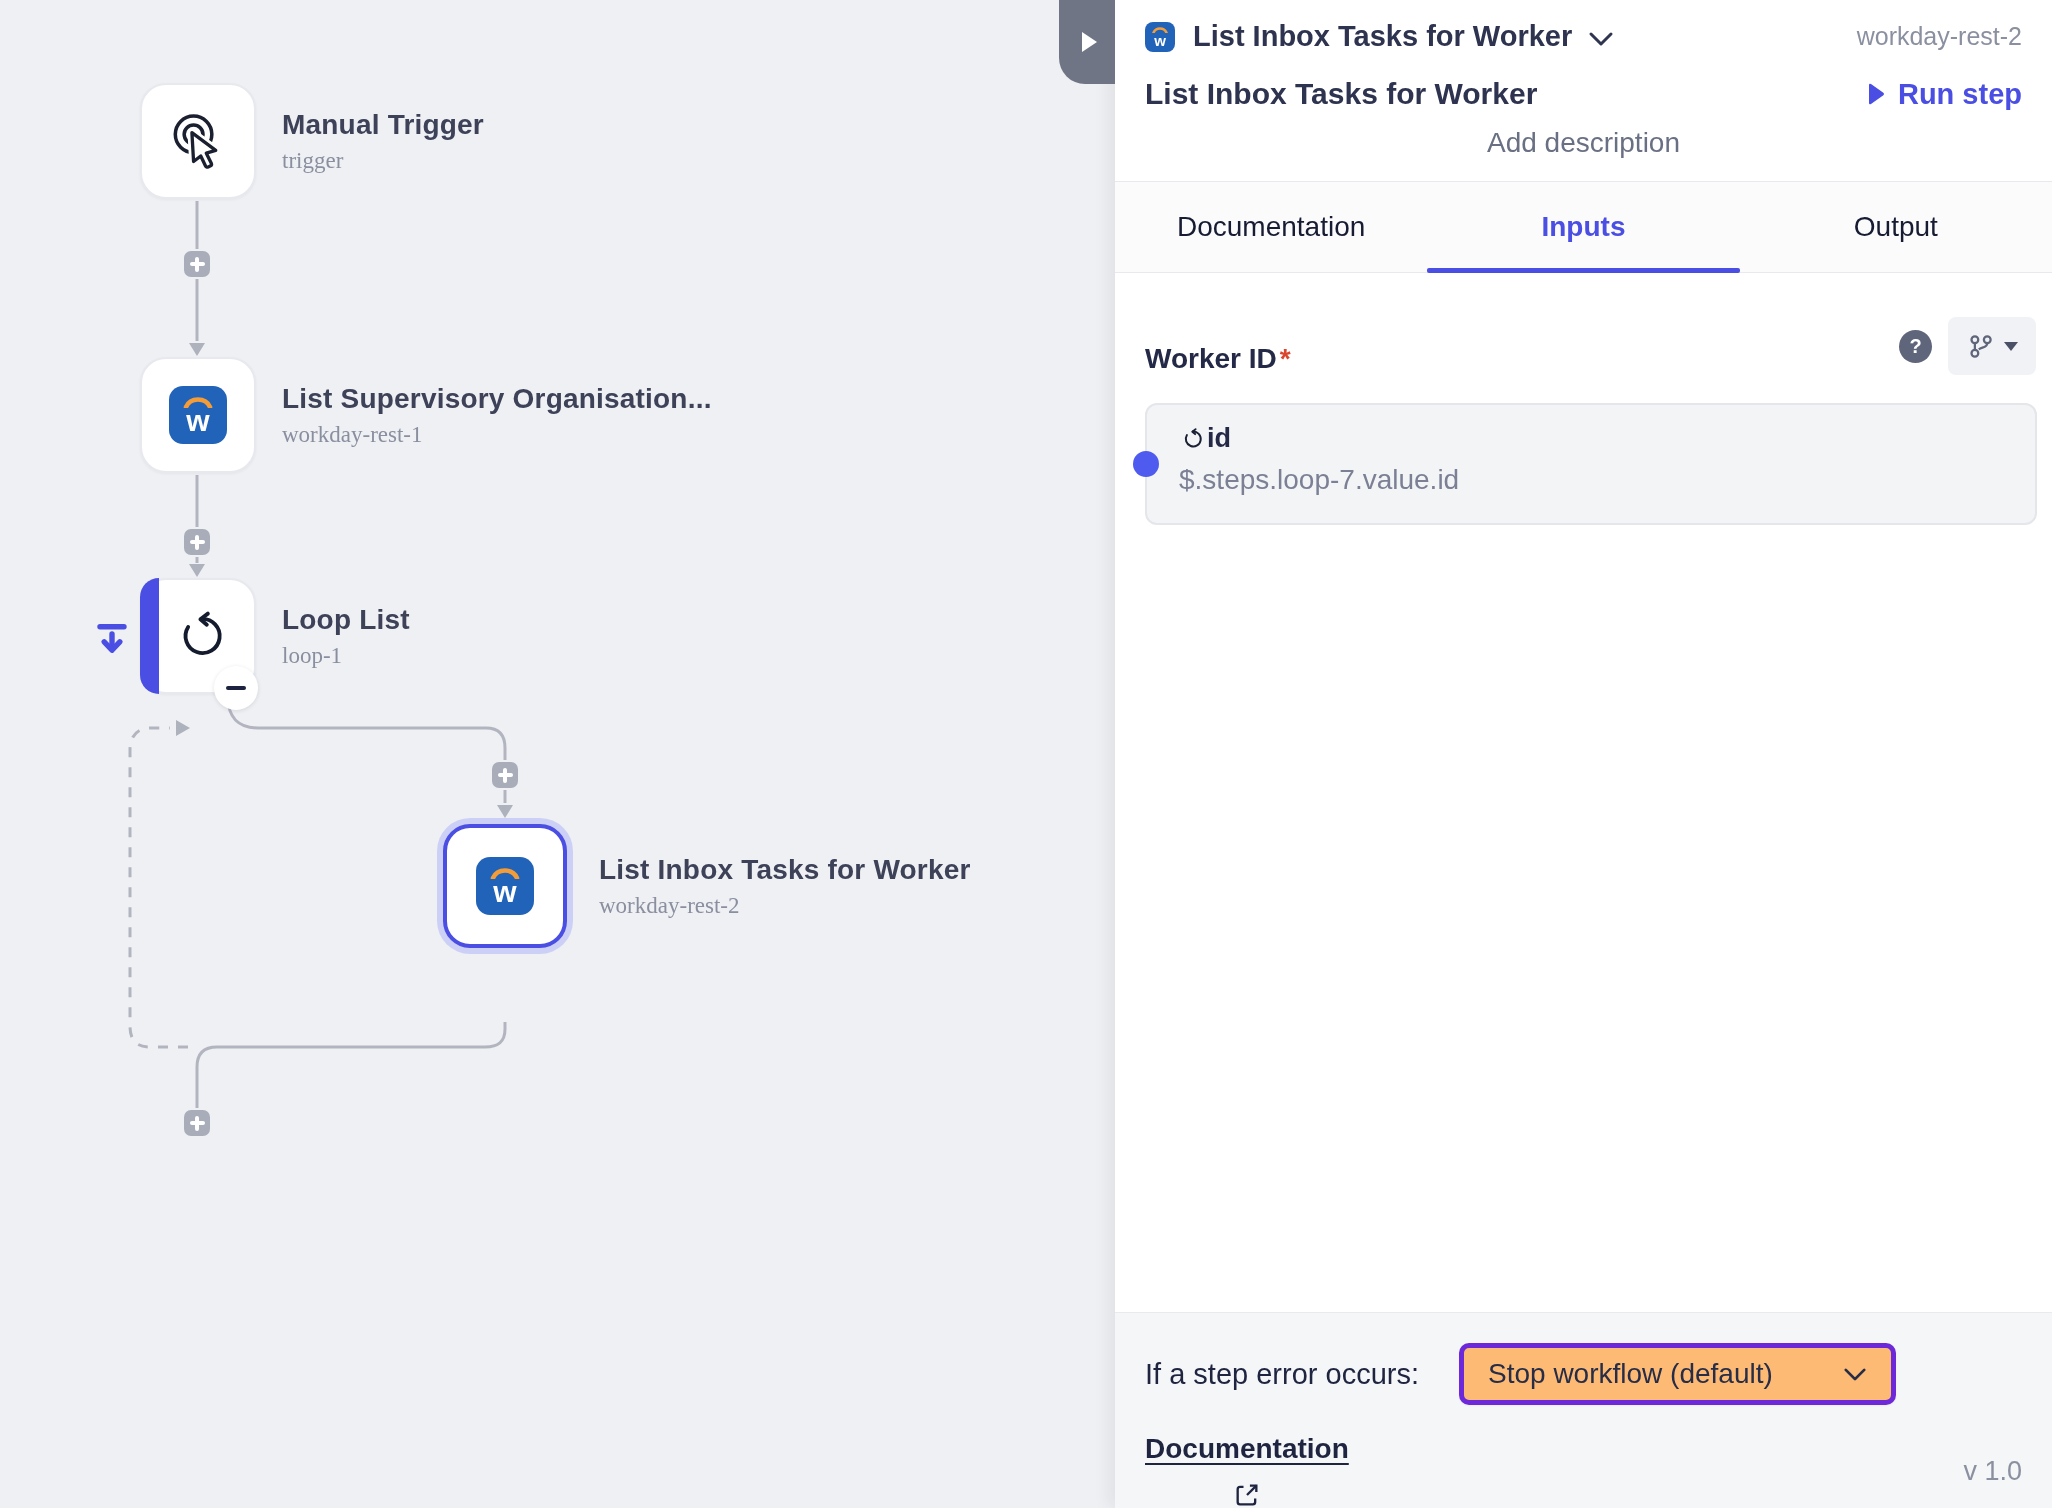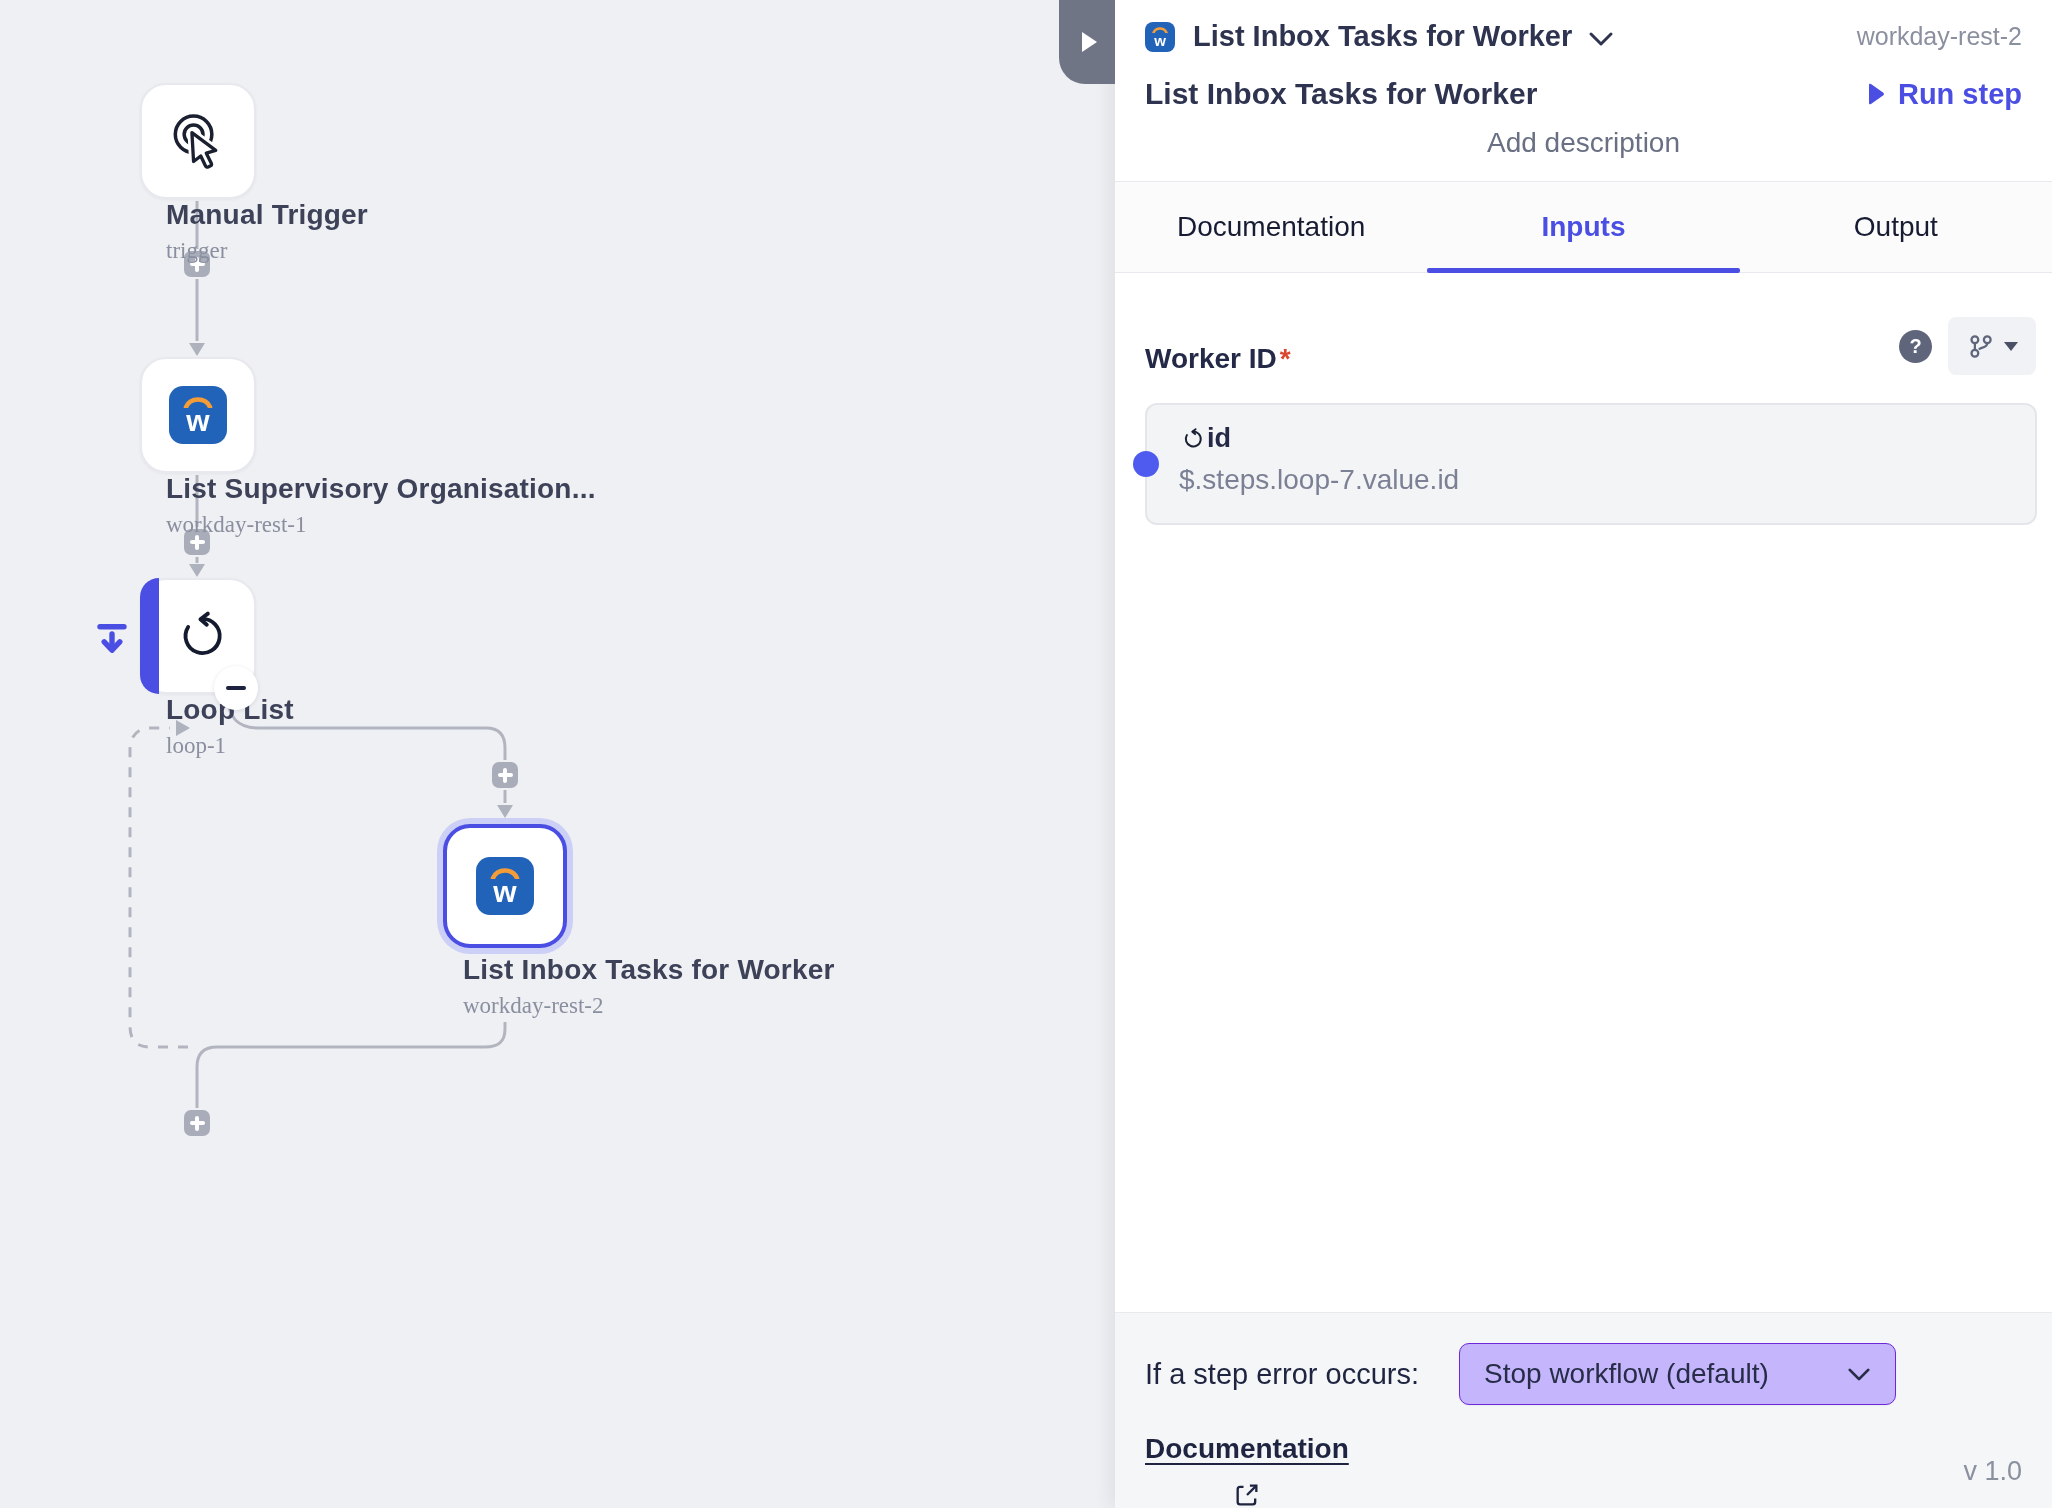--- a/index.html
+++ b/index.html
@@ -8,21 +8,21 @@
 
   
   .canvas { position:absolute; left:0; top:0; width:1115px; height:1508px; background:#eff0f3; }
   .connectors { position:absolute; left:0; top:0; width:1115px; height:1508px; }
 
   .plus-btn { position:absolute; width:26px; height:26px; background:#a9adb9; border-radius:7px; z-index:2; }
   .plus-btn::before, .plus-btn::after { content:""; position:absolute; background:#ffffff; border-radius:2px; }
   .plus-btn::before { width:15px; height:4px; left:5.5px; top:11px; }
   .plus-btn::after  { width:4px; height:15px; left:11px; top:5.5px; }
 
-  .node-row { position:absolute; display:flex; align-items:flex-start; z-index:3;flex-direction:column; }
+  .node-row { position:absolute; display:flex; align-items:center; z-index:3; }
   .node-box { width:116px; height:116px; background:#ffffff; border:2px solid #e8e9ee;
               border-radius:26px; display:flex; align-items:center; justify-content:center;
               box-shadow:0 1px 3px rgba(25,30,60,0.05); position:relative; }
   .node-label { margin-left:26px; }
   .node-title { font-size:28px; font-weight:700; color:#3d4259; letter-spacing:.2px; }
   .node-sub   { font-size:23px; color:#8a8fa0; font-family:Liberation Serif, serif; margin-top:7px; }
 
   .wd-icon { width:58px; height:58px; background:#2163b8; border-radius:14px; position:relative;
              display:flex; align-items:flex-end; justify-content:center; }
   .wd-icon .w { color:#ffffff; font-weight:700; font-size:30px; line-height:1; margin-bottom:8px; }
@@ -89,21 +89,21 @@
   .token-dot { position:absolute; left:-14px; top:50%; margin-top:-13px; width:26px; height:26px;
                background:#4f5aee; border-radius:50%; }
   .token-name-row { display:flex; align-items:center; }
   .token-name { font-size:27px; font-weight:700; color:#232946; }
   .token-path { margin-top:10px; font-size:28px; color:#7b8095; }
 
   .p-footer { position:absolute; left:0; right:0; bottom:0; height:196px; background:#f5f6f8;
               border-top:1px solid #e9eaee; padding:0 30px; }
   .err-row { display:flex; align-items:center; margin-top:30px; }
   .err-label { font-size:29px; color:#1f2540; }
-  .err-select { margin-left:40px; width:437px; height:62px; background:#c4b5fd; border:1px solid #6d28d9;
+  .err-select { margin-left:40px; width:437px; height:62px; background:#fdba74; border:5px solid #6d28d9;
                 border-radius:10px; box-shadow:0 1px 2px rgba(30,35,60,0.05);
                 display:flex; align-items:center; padding:0 24px; }
   .err-value { font-size:28px; font-weight:500; color:#272d47; }
   .err-select svg { margin-left:auto; }
   .doc-row { display:flex; align-items:center; margin-top:28px; }
   .doc-link { font-size:28px; font-weight:700; color:#1f2540; text-decoration:underline;
               text-underline-offset:5px; display:flex; align-items:center; gap:14px; cursor:pointer;flex-direction:column; }
   .doc-link svg { margin-top:2px; }
   .version { margin-left:auto; font-size:27px; color:#8b90a0; }
 </style>

